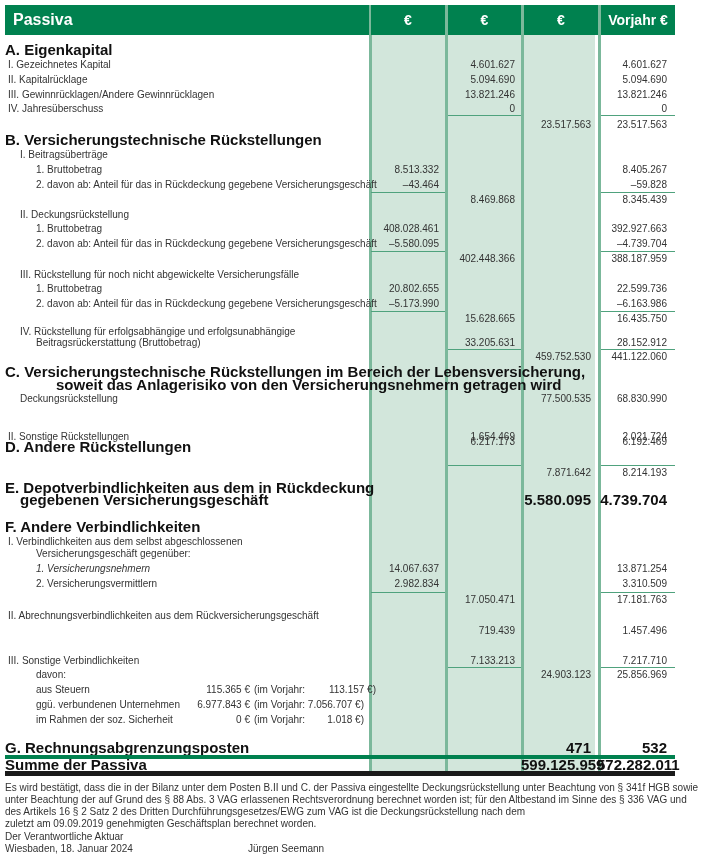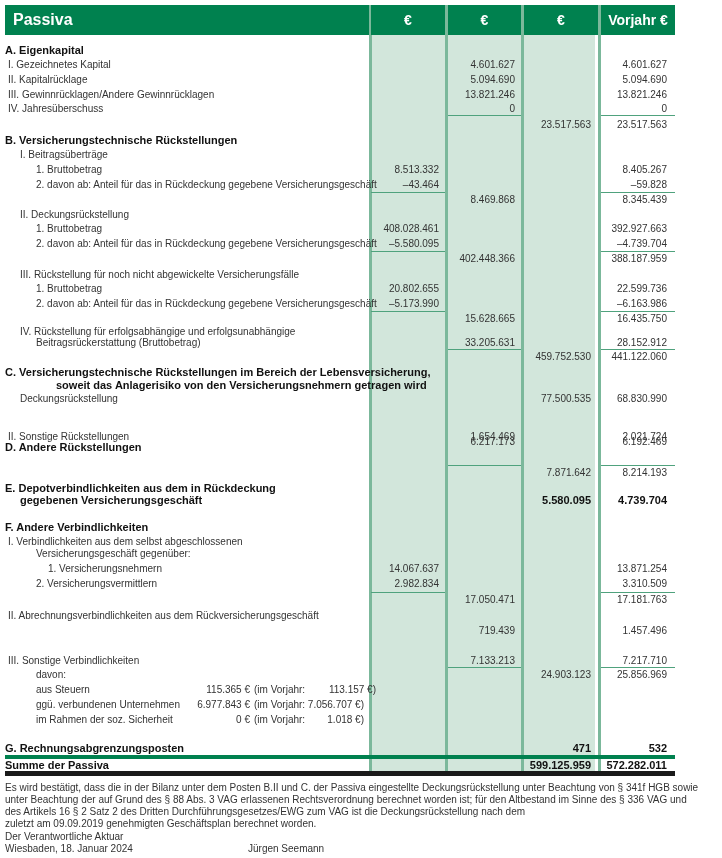--- a/index.html
+++ b/index.html
@@ -6,21 +6,21 @@
   body { width:722px; height:858px; position:relative; overflow:hidden;
          font-family:"Liberation Sans", sans-serif; color:#333; }
   .hdr { position:absolute; top:5px; height:30px; background:#00814f; color:#fff;
          font-weight:bold; font-size:15px; line-height:30px; }
   .hdr-title { left:5px; width:364px; padding-left:8px; box-sizing:border-box; font-size:16px; }
   .hdr-c { text-align:center; font-size:14px; }
   .colbg { position:absolute; top:5px; height:766px; background:#d2e6db; }
   .vline { position:absolute; top:5px; height:766px; width:3px; background:#7bb89b; }
   .row { position:absolute; left:0; width:722px; height:14px; font-size:10px; line-height:14px; }
   .lbl { position:absolute; white-space:nowrap; }
-  .b { font-weight:bold; color:#111; font-size:11px; }
+  .b { font-weight:bold; color:#111; font-size:15px; }
   .num { position:absolute; text-align:right; width:70px; white-space:nowrap; }
   .c1 { left:369px; } .c2 { left:445px; } .c3 { left:521px; } .c4 { left:597px; }
   .hl { position:absolute; height:1px; background:#4fa27d; }
   .thick { position:absolute; height:4px; background:#00814f; left:5px; width:670px; }
   .black { position:absolute; height:5px; background:#1a1a1a; left:5px; width:670px; }
   .foot { position:absolute; left:5px; font-size:10px; line-height:12.3px; color:#333; white-space:nowrap; }
 </style>
 </head>
 <body>
 
@@ -174,21 +174,21 @@
     <div class="row" style="top: 520px;">
       <span class="lbl b" style="left: 5px;">F. Andere Verbindlichkeiten</span>
     </div>
     <div class="row" style="top: 535px;">
       <span class="lbl" style="left: 8px;">I.   Verbindlichkeiten aus dem selbst abgeschlossenen</span>
     </div>
     <div class="row" style="top: 547px;">
       <span class="lbl" style="left: 36px;">Versicherungsgeschäft gegenüber:</span>
     </div>
     <div class="row" style="top: 562px;">
-      <span class="lbl" style="left: 48px;">1. Versicherungsnehmern</span>
+      <span class="lbl" style="left: 36px; font-style: italic;">1. Versicherungsnehmern</span>
       <span class="num c1">14.067.637</span>
       <span class="num c4">13.871.254</span>
     </div>
     <div class="row" style="top: 577px;">
       <span class="lbl" style="left: 36px;">2. Versicherungsvermittlern</span>
       <span class="num c1">2.982.834</span>
       <span class="num c4">3.310.509</span>
     </div>
     <div class="row" style="top: 593px; padding-left: 37px;">
       <span class="lbl" style="left: 36px;"></span>

